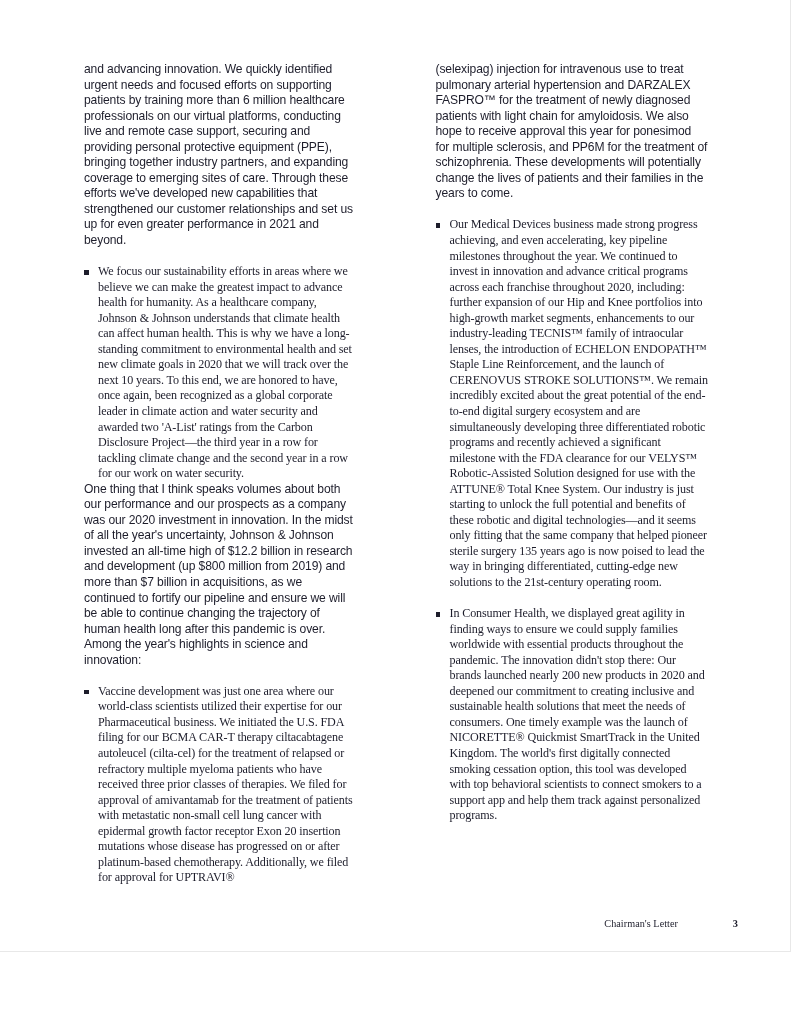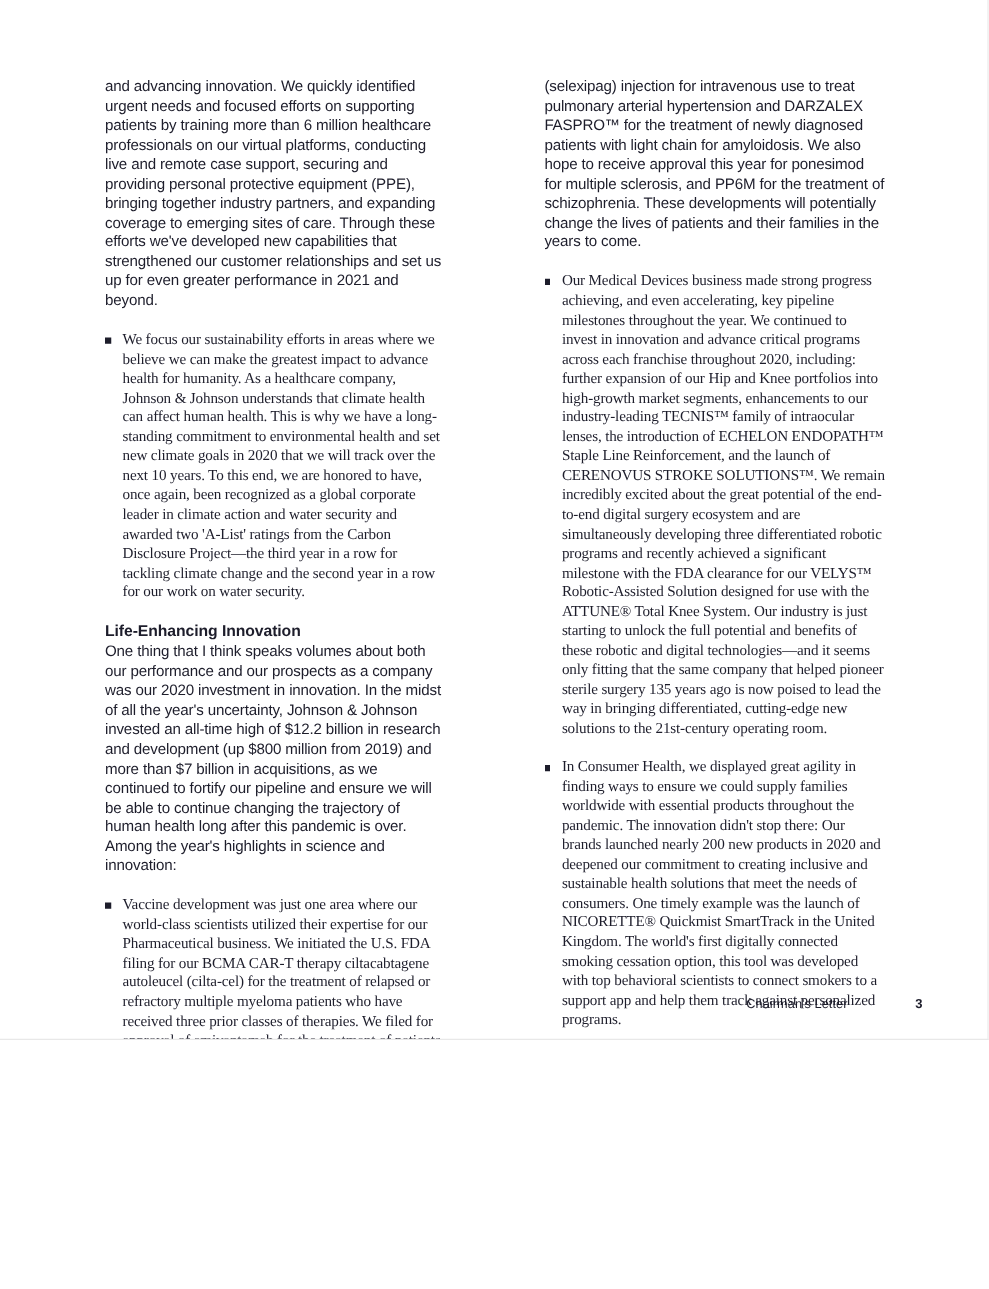--- a/index.html
+++ b/index.html
@@ -3,21 +3,21 @@
 <meta charset="utf-8">
 <style>
   html, body {
     margin: 0;
     padding: 0;
     background: #ffffff;
   }
   .page {
     position: relative;
     width: 791px;
-    height: 832px;
+    height: 952px;
     background: #ffffff;
     overflow: hidden;
     box-sizing: border-box;
     border-right: 1px solid #e8e8e8;
     border-bottom: 1px solid #e8e8e8;
   }
   .columns {
     position: absolute;
     left: 84px;
     top: 62px;
@@ -67,21 +67,21 @@
     letter-spacing: -0.005em;
   }
   .footer {
     position: absolute;
     left: 84px;
     right: 52px;
     bottom: 22px;
     display: flex;
     justify-content: flex-end;
     align-items: flex-end;
-    font-family: Liberation Sans, sans-serif;
+    font-family: Liberation Serif, serif;
   }
   .footer-label {
     font-size: 10.2px;
     color: #1d1d2b;
     letter-spacing: 0.005em;
   }
   .footer-page {
     font-size: 10.4px;
     font-weight: 700;
     color: #1d1d2b;
@@ -101,21 +101,20 @@
 
       <p class="para">and advancing innovation. We quickly identified urgent needs and focused efforts on supporting patients by training more than 6 million healthcare professionals on our virtual platforms, conducting live and remote case support, securing and providing personal protective equipment (PPE), bringing together industry partners, and expanding coverage to emerging sites of care. Through these efforts we've developed new capabilities that strengthened our customer relationships and set us up for even greater performance in 2021 and beyond.</p>
 
       <div class="bullet-item">
         <span class="bullet-marker">
             <i></i>
           </span>
         <p class="bullet-text">We focus our sustainability efforts in areas where we believe we can make the greatest impact to advance health for humanity. As a healthcare company, Johnson &amp; Johnson understands that climate health can affect human health. This is why we have a long-standing commitment to environmental health and set new climate goals in 2020 that we will track over the next 10 years. To this end, we are honored to have, once again, been recognized as a global corporate leader in climate action and water security and awarded two 'A-List' ratings from the Carbon Disclosure Project—the third year in a row for tackling climate change and the second year in a row for our work on water security.</p>
       </div>
 
-      <h2 class="section-heading">Life-Enhancing Innovation</h2>
 
       <p class="para">One thing that I think speaks volumes about both our performance and our prospects as a company was our 2020 investment in innovation. In the midst of all the year's uncertainty, Johnson &amp; Johnson invested an all-time high of $12.2 billion in research and development (up $800 million from 2019) and more than $7 billion in acquisitions, as we continued to fortify our pipeline and ensure we will be able to continue changing the trajectory of human health long after this pandemic is over. Among the year's highlights in science and innovation:</p>
 
       <div class="bullet-item">
         <span class="bullet-marker">
             <i></i>
           </span>
         <p class="bullet-text">Vaccine development was just one area where our world-class scientists utilized their expertise for our Pharmaceutical business. We initiated the U.S. FDA filing for our BCMA CAR-T therapy ciltacabtagene autoleucel (cilta-cel) for the treatment of relapsed or refractory multiple myeloma patients who have received three prior classes of therapies. We filed for approval of amivantamab for the treatment of patients with metastatic non-small cell lung cancer with epidermal growth factor receptor Exon 20 insertion mutations whose disease has progressed on or after platinum-based chemotherapy. Additionally, we filed for approval for UPTRAVI®</p>
       </div>
 

